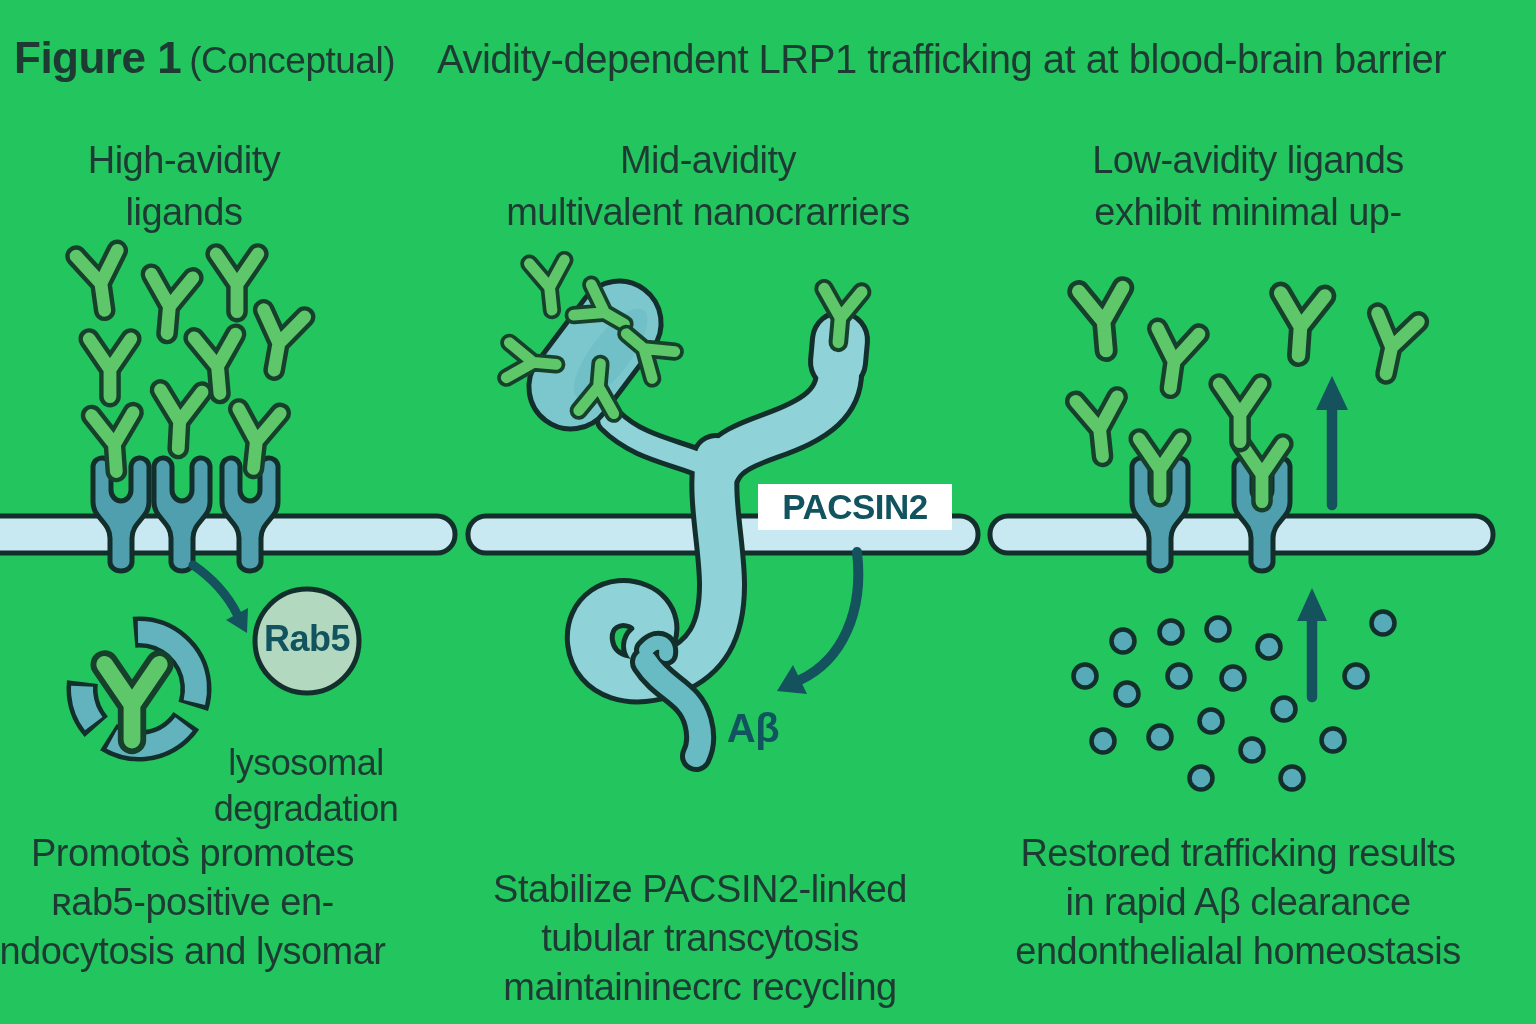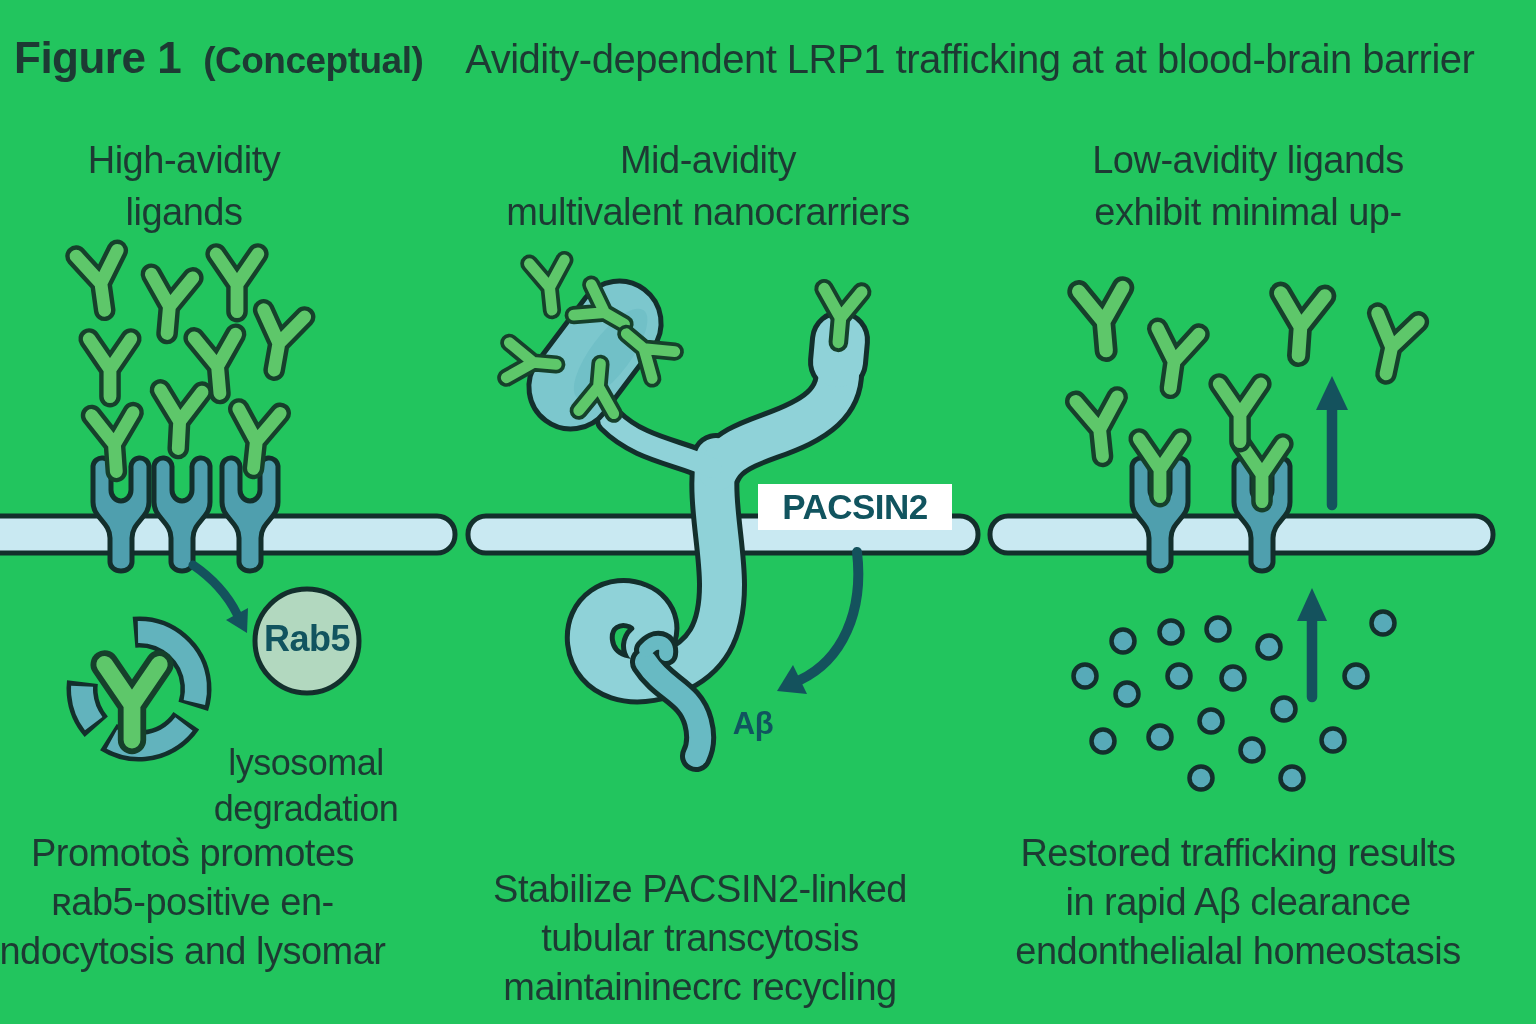--- a/index.html
+++ b/index.html
@@ -1,35 +1,35 @@
 <!DOCTYPE html>
 <html style="--text_dark: #1d3a33; --label_teal: #11545f; --membrane_fill: #c9e9f2; --outline_dark: #132f2c; --receptor_teal: #4f9fae; --ligand_green: #5ec76a; --y_outline: #16402b; --tubule_fill: #8fd2d8; --tubule_accent: #68bac3; --pill_fill: #7cc7cd; --dot_fill: #57aab8; --arrow_teal: #14525d; --lysosome_teal: #62b3bd; --rab5_fill: #b2d8bf;"><head>
 <meta charset="utf-8">
 <style>
   html,body{margin:0;padding:0;background:#fff;}
   .canvas{position:relative;width:1536px;height:1024px;background:#22c55e;overflow:hidden;
           font-family:"Liberation Sans",sans-serif;color:var(--text_dark,#1d3a33);}
   .title-row{position:absolute;top:33px;left:14px;display:flex;align-items:baseline;letter-spacing:-0.5px;}
   .fig-label{font-size:44px;font-weight:700;}
-  .fig-qual{font-size:37px;font-weight:700;margin-left:22px;}
+  .fig-qual{font-size:37px;font-weight:400;margin-left:8px;}
   .fig-main{font-size:40px;font-weight:400;margin-left:42px;}
   .hdr{position:absolute;top:134px;text-align:center;font-size:38px;line-height:52px;letter-spacing:-0.5px;white-space:nowrap;padding-left:8px;}
   .hdr-left{left:0;width:352px;}
   .hdr-mid{left:408px;width:584px;}
   .hdr-right{left:1008px;width:464px;}
   .cap{position:absolute;top:829px;text-align:center;font-size:38px;line-height:49px;letter-spacing:-0.5px;white-space:nowrap;}
   .cap-left{left:-60px;width:505px;}
   .cap-mid{left:455px;width:490px;margin-top:36px;}
   .cap-right{left:995px;width:486px;}
   .lbl{position:absolute;text-align:center;letter-spacing:-0.5px;}
   .lbl-rab5{left:247px;top:618px;width:120px;font-size:36px;font-weight:700;color:var(--label_teal,#11545f);}
   .lbl-lyso{left:146px;top:740px;width:320px;font-size:36px;line-height:46px;}
   .lbl-pacsin2{left:758px;top:484px;width:194px;height:46px;background:#fff;font-size:35px;font-weight:700;
                line-height:46px;color:var(--label_teal,#11545f);}
-  .lbl-abeta{left:703px;top:706px;width:100px;font-size:31px;font-weight:700;color:var(--label_teal,#11545f);}
+  .lbl-abeta{left:703px;top:706px;width:100px;font-size:40px;font-weight:700;color:var(--label_teal,#11545f);}
   svg{position:absolute;left:0;top:0;}
   .mem{fill:var(--membrane_fill,#c9e9f2);stroke:var(--outline_dark,#132f2c);stroke-width:5;}
   .rec{fill:var(--receptor_teal,#4f9fae);stroke:var(--outline_dark,#132f2c);stroke-width:5;stroke-linejoin:round;}
   .yo{fill:none;stroke:var(--y_outline,#16402b);stroke-width:13.5;stroke-linecap:round;stroke-linejoin:round;}
   .yf{fill:none;stroke:var(--ligand_green,#5ec76a);stroke-width:8;stroke-linecap:round;stroke-linejoin:round;}
   .tubU{fill:none;stroke:var(--outline_dark,#132f2c);stroke-linecap:round;}
   .tubF{fill:none;stroke:var(--tubule_fill,#8fd2d8);stroke-linecap:round;}
   .tubA{fill:none;stroke:var(--tubule_accent,#68bac3);stroke-linecap:round;}
   .pill{fill:var(--pill_fill,#7cc7cd);stroke:var(--outline_dark,#132f2c);stroke-width:5;}
   .pillshade{fill:var(--tubule_accent,#68bac3);opacity:.55;}

